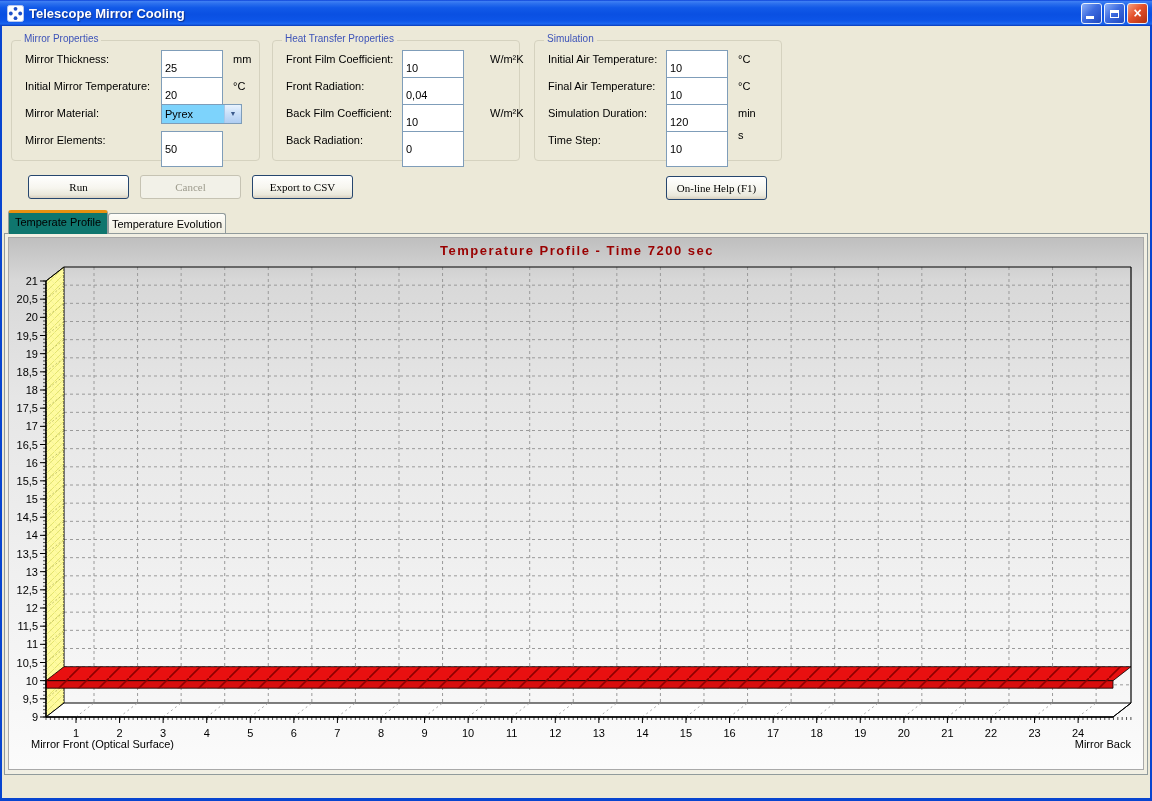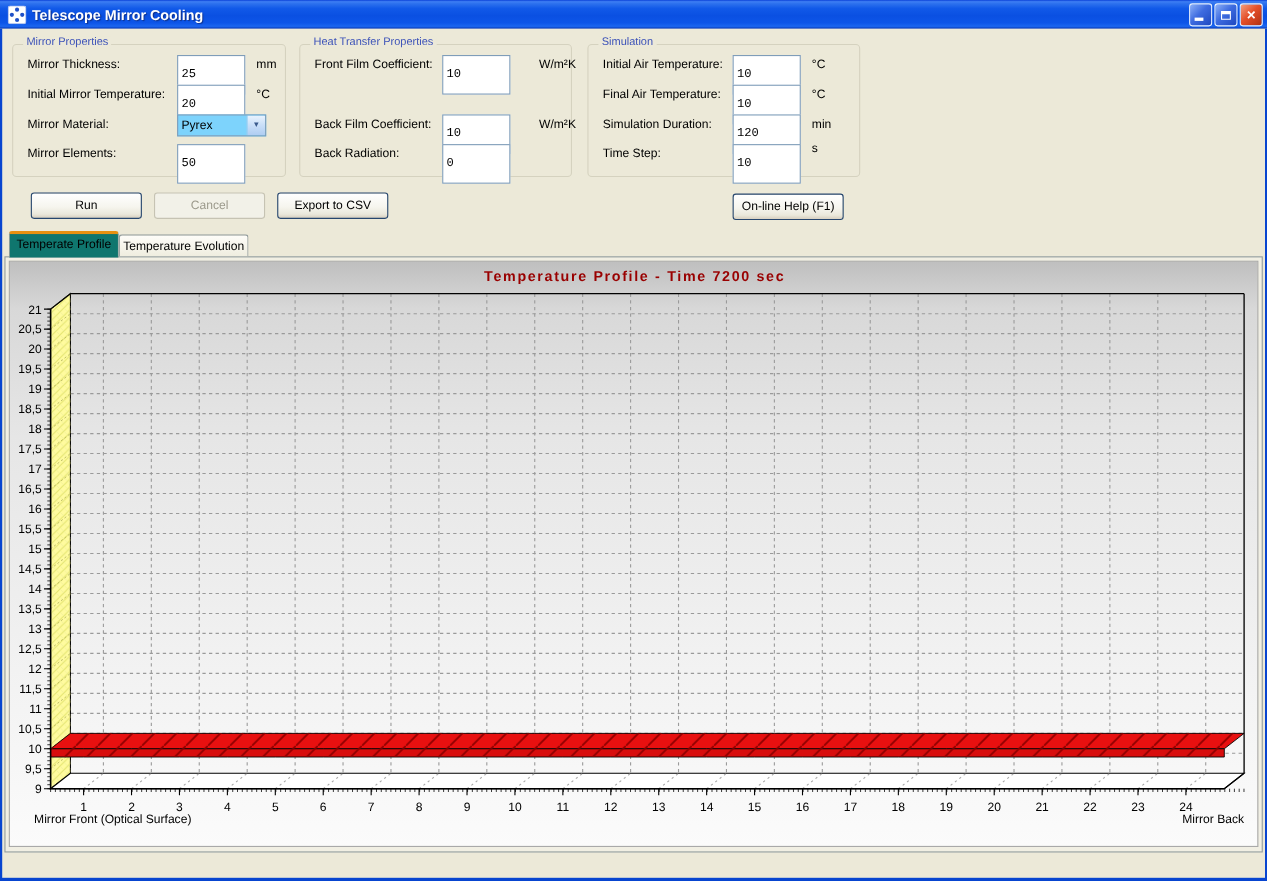--- a/index.html
+++ b/index.html
@@ -21,38 +21,38 @@
   .glyph-min { position:absolute; left:4px; bottom:4px; width:8px; height:3px; background:#fff; }
   .glyph-restore { position:absolute; left:5px; top:6px; width:9px; height:8px; border:1px solid #fff; border-top:3px solid #fff; background:transparent; }
 
   
   .groupbox { position:absolute; top:40px; height:121px; border:1px solid #D5D2BF; border-radius:4px; }
   .groupbox .gb-title { position:absolute; top:-8px; left:9px; background:#ECE9D8; padding:0 3px;
     font-size:10px; color:#3D53B8; }
   .gb-row { position:absolute; left:13px; right:6px; height:20px; }
   .gb-row .flabel { position:absolute; left:0; top:3px; font-size:11px; color:#000; }
   .gb-row input { position:absolute; top:0; height:36px; width:62px; border:1px solid #7F9DB9;
-    font-family:Liberation Mono, monospace; font-size:11px; padding:2px 3px; background:#fff; }
+    font-family:Liberation Sans, sans-serif; font-size:11px; padding:2px 3px; background:#fff; }
   .gb-row .funit { position:absolute; top:3px; font-size:11px; }
   .funit.sup { top:-2px; }
   .row-a { top:9px; } .row-b { top:36px; } .row-c { top:63px; } .row-d { top:90px; }
   
   .g1 .gb-row input, .g1 .combo { left:136px; }  .g1 .funit { left:208px; }
   .g2 .gb-row input { left:116px; }              .g2 .funit { left:204px; }
   .g3 .gb-row input { left:118px; }              .g3 .funit { left:190px; }
   .combo { position:absolute; top:0; width:81px; height:20px; border:1px solid #7F9DB9; background:#7dd3fc; }
   .combo .ctext { position:absolute; left:3px; top:3px; font-size:11px; }
   .combo .cbtn { position:absolute; right:0px; top:0px; width:17px; height:18px;
     background:linear-gradient(180deg,#E9F3FE,#C8DEF8 50%,#AFCDF2); border-left:1px solid #A8C8E8; border-radius:0 1px 1px 0;
     text-align:center; font-size:7px; color:#3A5A8C; line-height:18px; }
 
   
   .btn { position:absolute; height:24px; width:101px; border:1px solid #26466E; border-radius:3px;
     background:linear-gradient(180deg,#FFFFFF 0%,#F6F5EE 55%,#EAE8DB 85%,#D8D0C0 100%);
-    font-family:Liberation Sans, sans-serif; font-size:11px; text-align:center; color:#000; }
+    font-family:Liberation Serif, serif; font-size:11px; text-align:center; color:#000; }
   .btn.disabled { border-color:#C6C3B3; color:#9C9A8C; background:#F2F1E8; }
 
   
   .tab { position:absolute; border:1px solid #919B9C; border-bottom:none; border-radius:3px 3px 0 0;
     background:linear-gradient(180deg,#FEFDF9,#EFEDDF); font-size:11px; text-align:center; z-index:3; }
   .tab.inactive { top:213px; height:20px; line-height:20px; }
   .tab.active { top:210px; height:24px; line-height:19px; background:#0f766e; border-top:3px solid #E89010; z-index:5; }
   .tabpanel { position:absolute; left:4px; top:233px; width:1144px; height:542px;
     border:1px solid #919B9C; background:#F1EFE3; z-index:2; }
 
@@ -120,20 +120,24 @@
       <input value="50" style="">
     </div>
   </div>
 
   <div class="groupbox g2" style="left:272px; width:248px;">
     <span class="gb-title">Heat Transfer Properties</span>
     <div class="gb-row row-a">
       <span class="flabel">Front Film Coefficient:</span>
       <input value="10" style="">
       <span class="funit">W/m²K</span>
+    </div>
+    <div class="gb-row row-b">
+      <span class="flabel">Front Radiation:</span>
+      <input value="0,04" style="">
     </div>
     <div class="gb-row row-c">
       <span class="flabel">Back Film Coefficient:</span>
       <input value="10" style="">
       <span class="funit">W/m²K</span>
     </div>
     <div class="gb-row row-d">
       <span class="flabel">Back Radiation:</span>
       <input value="0" style="">
     </div>

